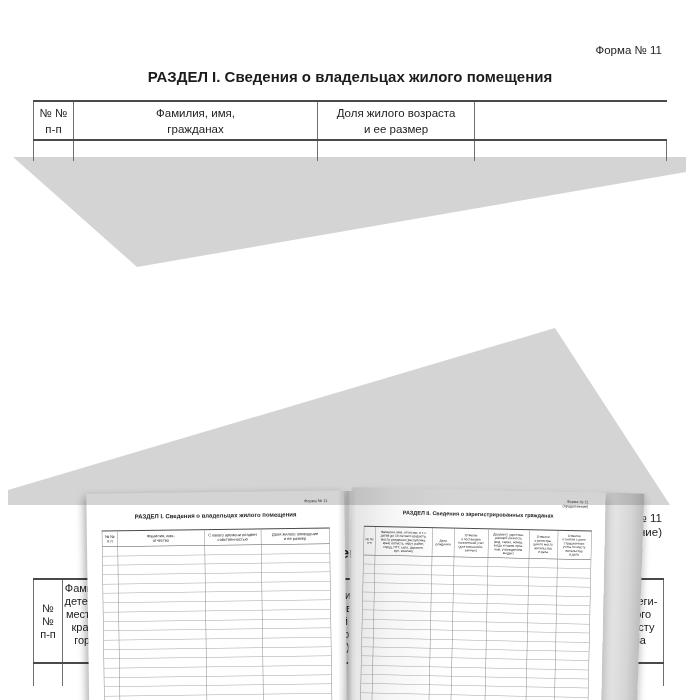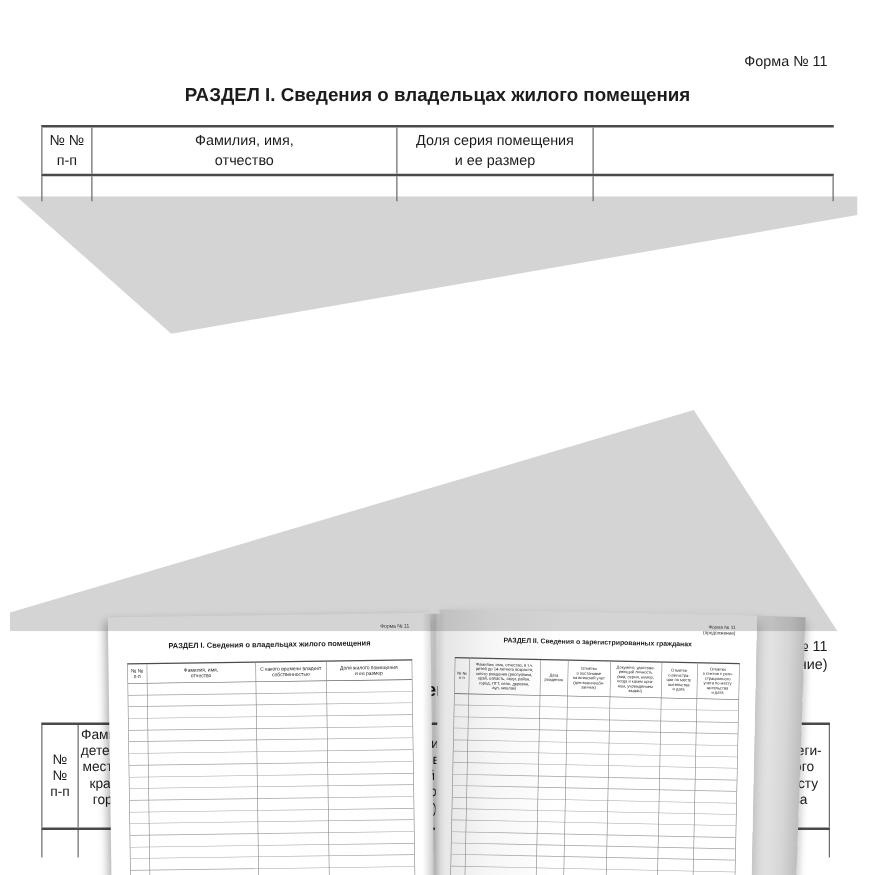--- a/index.html
+++ b/index.html
@@ -92,22 +92,22 @@
 
 
   <div class="form-label form-label-1">Форма № 11</div>
   <div class="sec-title sec-title-1">РАЗДЕЛ I. Сведения о владельцах жилого помещения</div>
 
   <div class="tbl tbl-1">
     <div class="thead g1">
       <div class="cell">№ №
 п-п</div>
       <div class="cell">Фамилия, имя,
-отчество</div>
-      <div class="cell">Доля серия помещения
+гражданах</div>
+      <div class="cell">Доля жилого возраста
 и ее размер</div>
     </div>
     <div class="orow g1">
       <div class="cell"></div>
       <div class="cell"></div>
       <div class="cell"></div>
       <div class="cell"></div>
     </div>
   </div>
 

